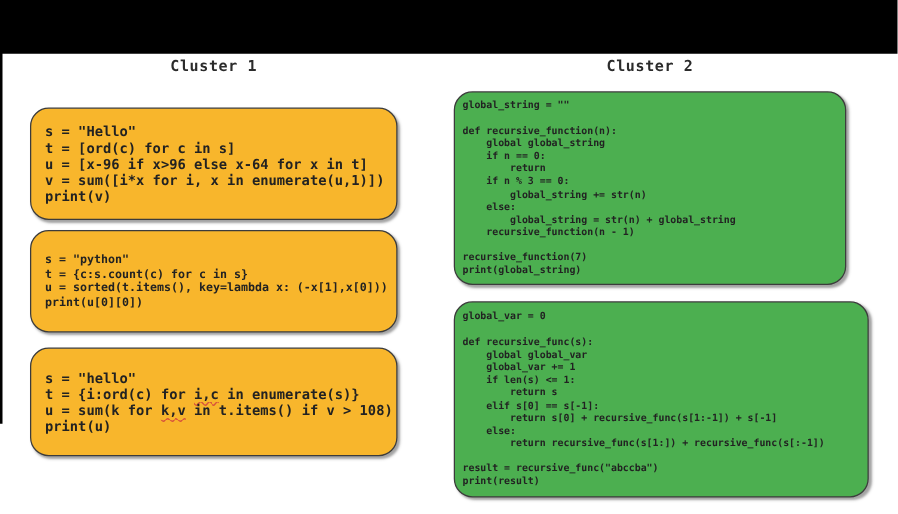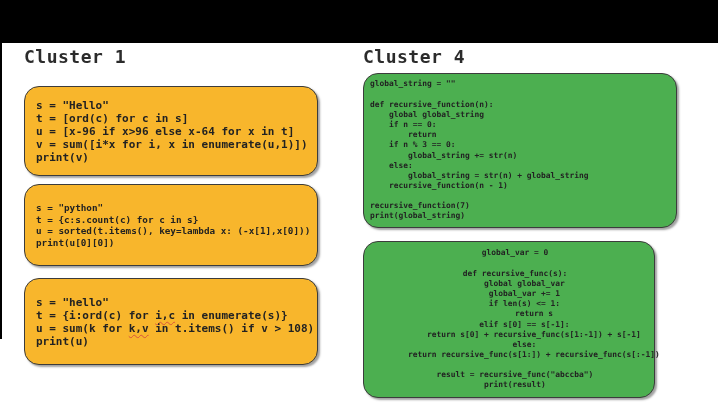--- a/index.html
+++ b/index.html
@@ -15,43 +15,44 @@
     width: 718px; height: 43px;
     background: #000000;
   }
   .left-strip {
     position: absolute; left: 0; top: 0;
     width: 2px; height: 339px;
     background: #000000;
   }
   .cluster-title {
     position: absolute; top: 46px;
+    text-align: center;
     font-weight: bold;
-    font-size: 18px;
+    font-size: 12px;
     color: #2b2b2b;
     letter-spacing: 0.5px;
   }
   .title-1 { left: 24px; width: 294px; }
   .title-2 { left: 363px; width: 314px; }
   .code-card {
     position: absolute;
     box-sizing: border-box;
     border: 1.5px solid #3c3c3c;
     border-radius: 15px;
     box-shadow: 2px 2px 2px rgba(70,70,70,0.5);
     display: flex;
     align-items: center;
   }
   .orange { background: #f8b62c; }
   .green  { background: #4caf50; }
   .card-1 { left: 24px;  top: 86px;  width: 294px; height: 90px;  }
   .card-2 { left: 24px;  top: 184px; width: 294px; height: 82px;  }
   .card-3 { left: 24px;  top: 278px; width: 294px; height: 87px;  }
   .card-4 { left: 363px; top: 73px;  width: 314px; height: 155px; }
-  .card-5 { left: 363px; top: 241px; width: 292px; height: 157px; text-align: center; }
+  .card-5 { left: 363px; top: 241px; width: 332px; height: 157px; }
   .code-text {
     margin: 0;
     white-space: pre;
     font-family: "DejaVu Sans Mono", "Liberation Mono", monospace;
     font-weight: bold;
     color: #222222;
   }
   .code-lg { font-size: 11px;  line-height: 13px;   padding-left: 11px; }
   .code-md { font-size: 9.3px; line-height: 11.5px; padding-left: 11px; }
   .code-sm { font-size: 7.9px; line-height: 10.15px; padding-left: 6px; }
@@ -62,21 +63,21 @@
   }
 </style>
 </head>
 <body>
 
 <div class="top-bar"></div>
 <div class="left-strip"></div>
 
 <div class="cluster-title title-1">Cluster 1</div>
 
-<div class="cluster-title title-2">Cluster 4</div>
+<div class="cluster-title title-2">Cluster 2</div>
 
 <div class="code-card orange card-1">
   <pre class="code-text code-lg">s = "Hello"
 t = [ord(c) for c in s]
 u = [x-96 if x&gt;96 else x-64 for x in t]
 v = sum([i*x for i, x in enumerate(u,1)])
 print(v)</pre>
 </div>
 
 <div class="code-card orange card-2">

